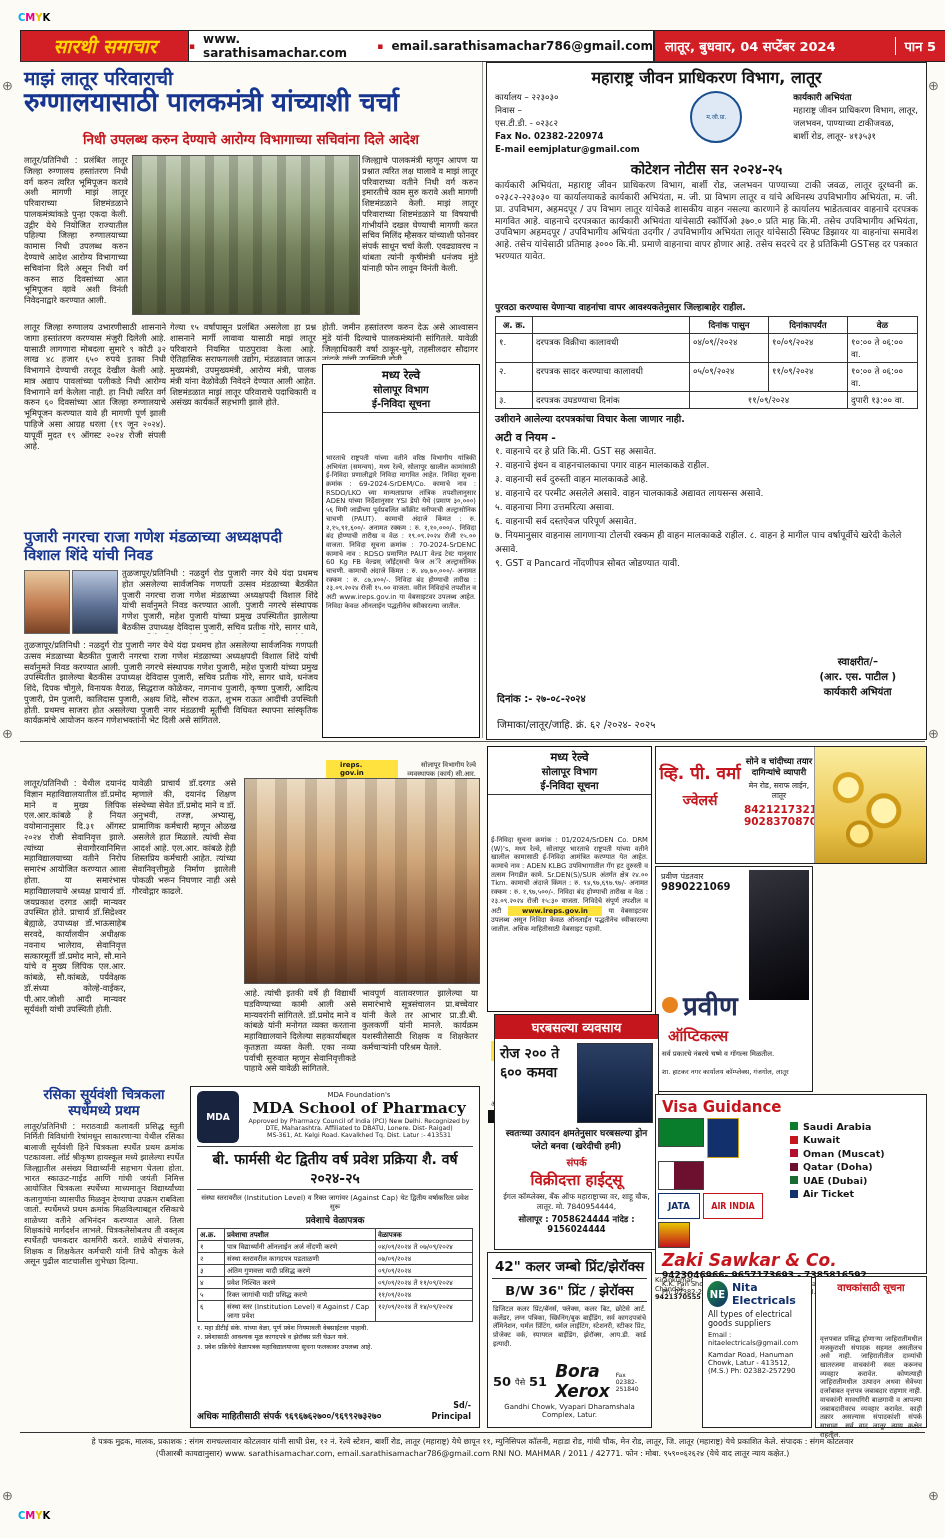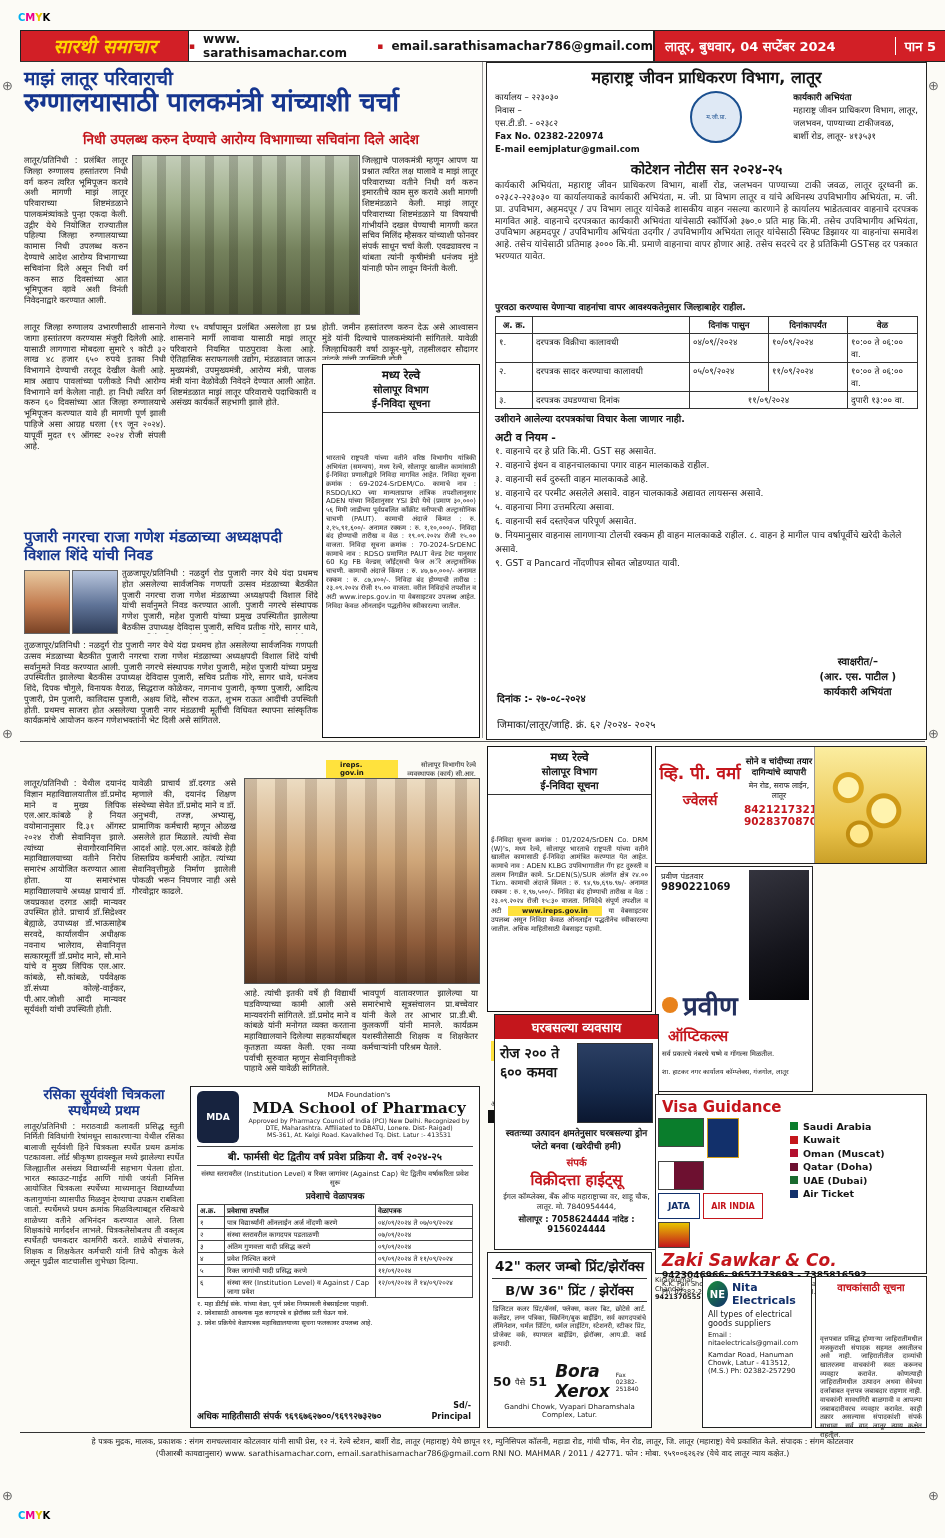--- a/index.html
+++ b/index.html
@@ -250,21 +250,21 @@
   <div class="abs box" style="left:190px;top:1086px;width:288px;height:340px;">
     <div style="display:flex;gap:6px;padding:4px 6px 0 6px;">
       <div style="width:42px;height:52px;background:#17233f;border-radius:6px;color:#fff;display:flex;align-items:center;justify-content:center;font-size:9px;font-weight:bold;">MDA</div>
       <div style="flex:1;text-align:center;">
         <div style="font-size:7px;">MDA Foundation's</div>
         <div class="bold" style="font-size:15px;font-family:'DejaVu Serif','Liberation Serif',serif;">MDA School of Pharmacy</div>
         <div style="font-size:6.2px;">Approved by Pharmacy Council of India (PCI) New Delhi. Recognized by DTE, Maharashtra. Affiliated to DBATU, Lonere. Dist- Raigad)</div>
         <div style="font-size:6.2px;">MS-361, At. Kelgi Road. Kavalkhed Tq. Dist. Latur :- 413531</div>
       </div>
     </div>
-    <div class="cen bold" style="font-size:10px;border-top:1px solid #444;border-bottom:1px solid #444;margin:3px 6px;padding:2px 0;">बी. फार्मसी थेट द्वितीय वर्ष प्रवेश प्रक्रिया शै. वर्ष २०२४-२५</div>
+    <div class="cen bold" style="font-size:14px;border-top:1px solid #444;border-bottom:1px solid #444;margin:3px 6px;padding:2px 0;">बी. फार्मसी थेट द्वितीय वर्ष प्रवेश प्रक्रिया शै. वर्ष २०२४-२५</div>
     <div class="cen" style="font-size:7px;margin:0 6px;">संस्था स्तरावरील (Institution Level) व रिक्त जागांवर (Against Cap) थेट द्वितीय वर्षाकरिता प्रवेश सुरू</div>
     <div class="cen bold" style="font-size:9px;margin-top:2px;">प्रवेशाचे वेळापत्रक</div>
     <div style="margin:2px 6px;">
       <table class="mda">
         <tbody>
             <tr>
           <th style="width:22px;">अ.क्र.</th>
           <th>प्रवेशाचा तपशील</th>
           <th style="width:92px;">वेळापत्रक</th>
         </tr>

